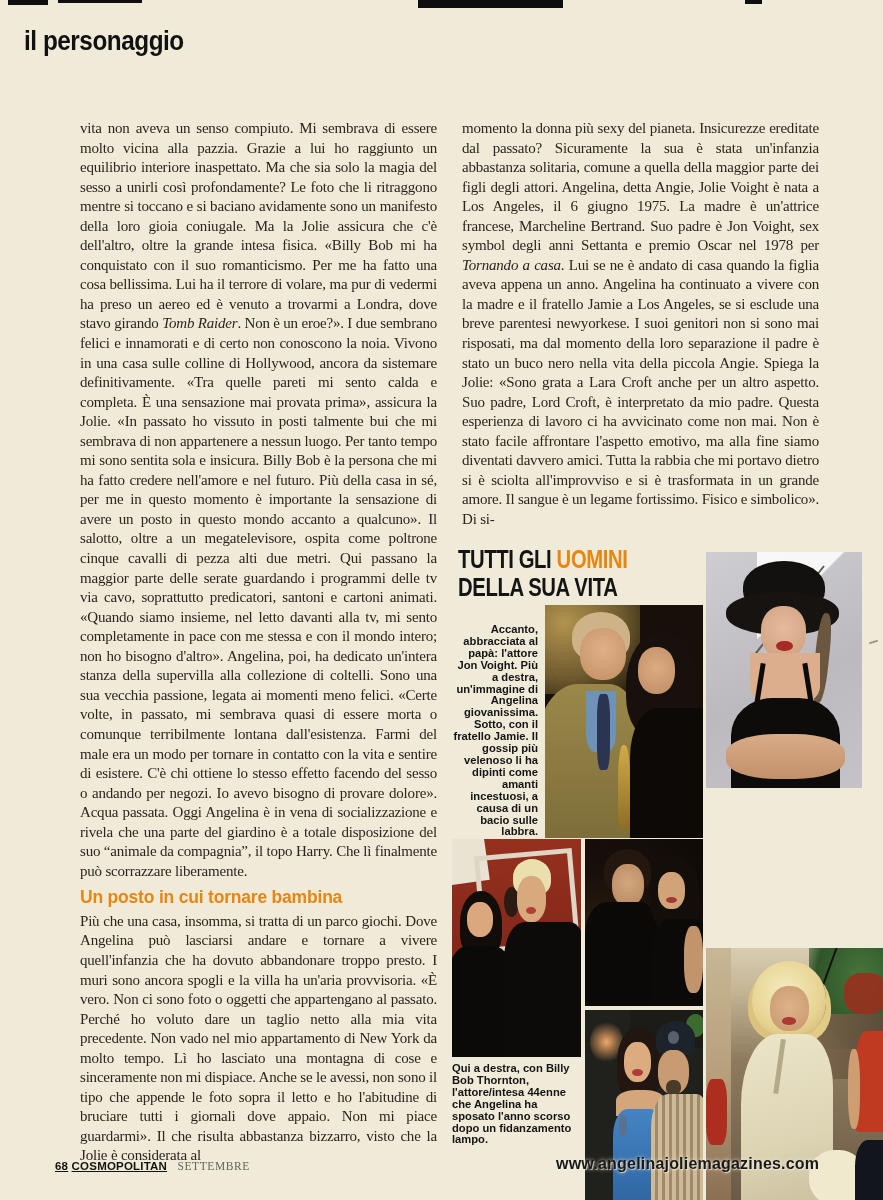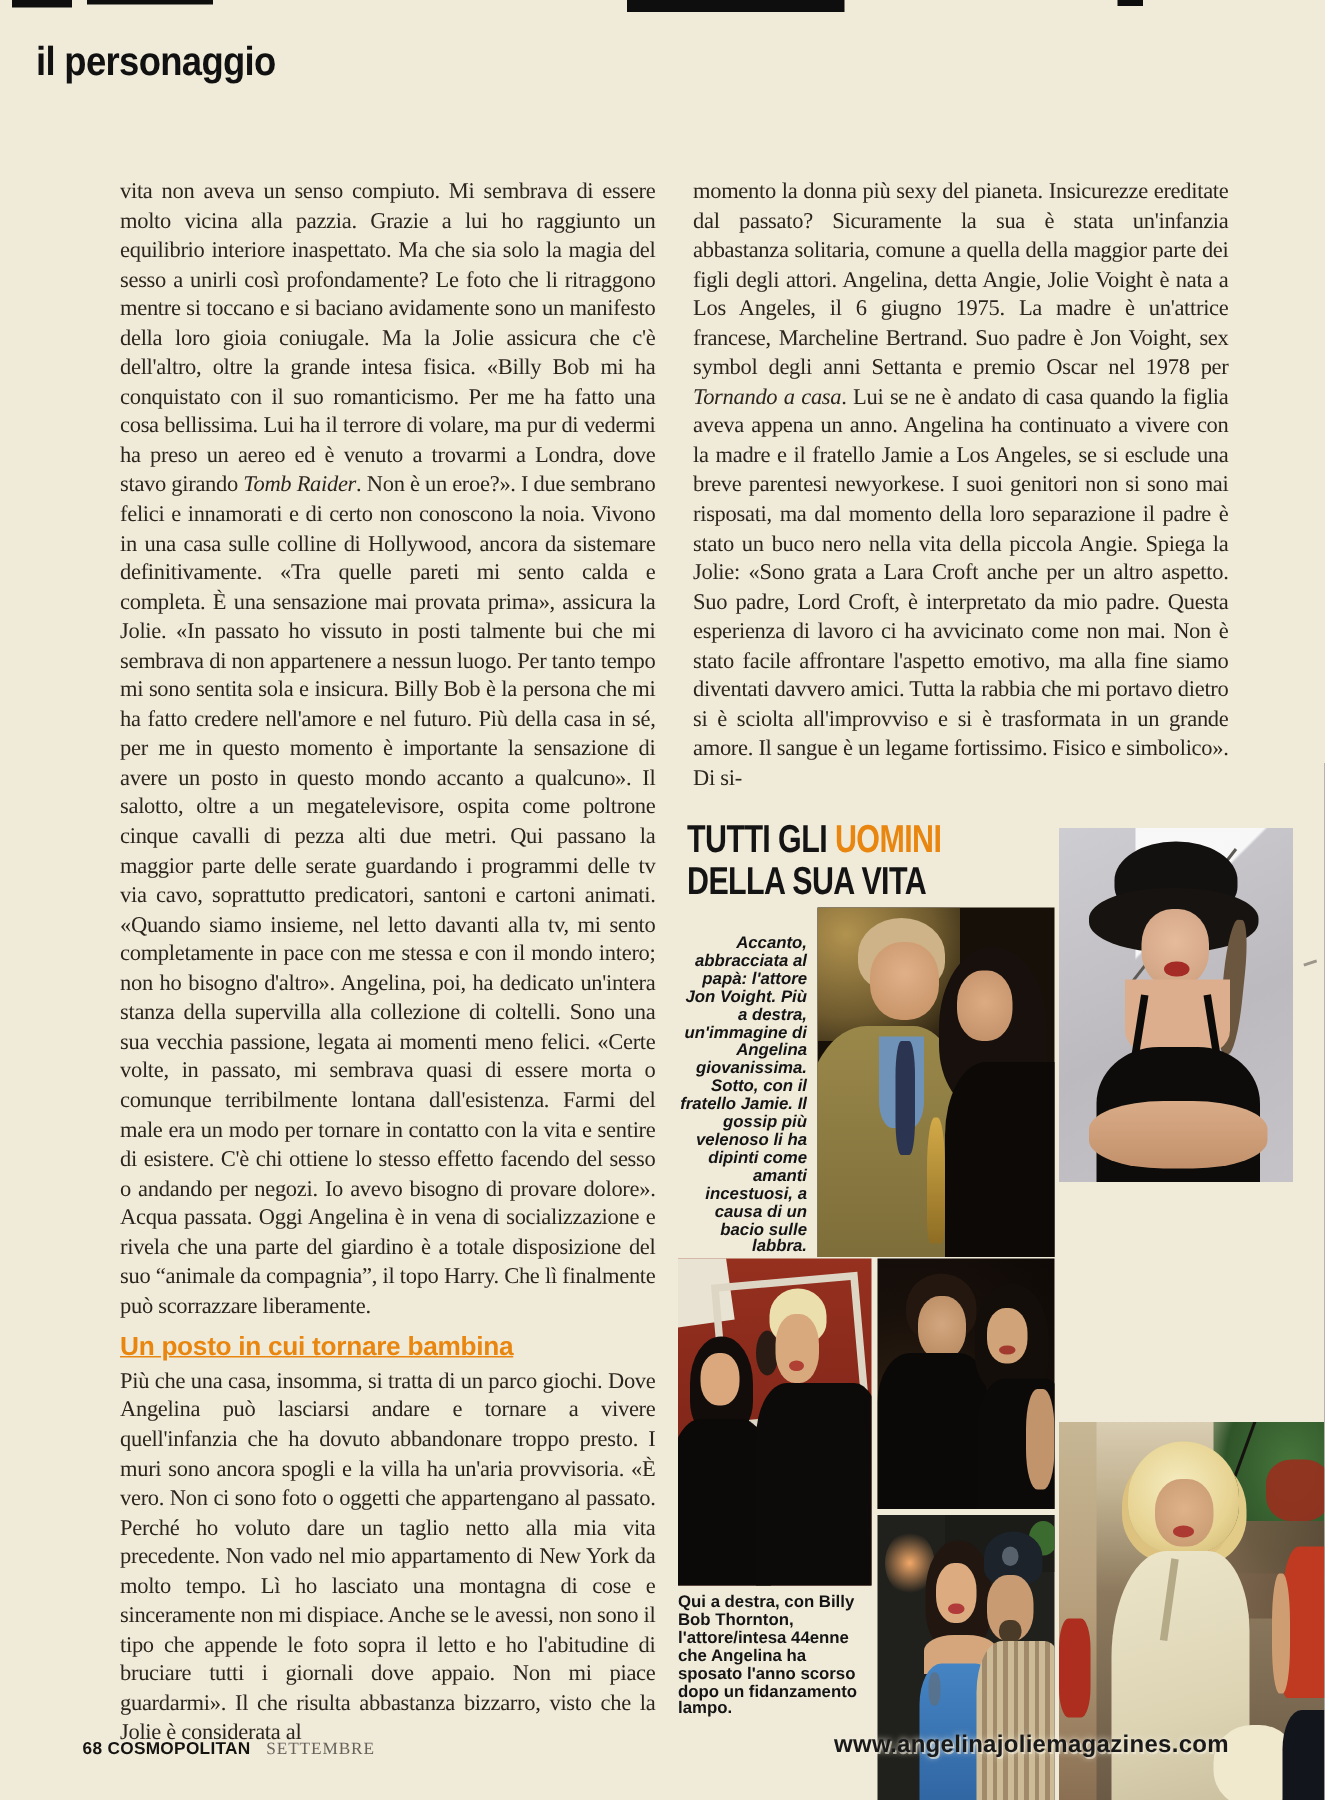--- a/index.html
+++ b/index.html
@@ -26,34 +26,34 @@
     letter-spacing:-.2px;text-align:justify;color:#2b251e;
     hyphens:auto;-webkit-hyphens:auto;
   }
   .col p{margin:0;}
   .col1{left:80px;top:119px;}
   .col2{left:462px;top:119px;}
   .subhead{
     margin:7px 0 4px 0;
     font-family:"Liberation Sans",sans-serif;
     font-size:17.5px;font-weight:bold;letter-spacing:-.2px;
-    color:var(--accent,#e8860f);text-align:left;text-decoration:underline;
+    color:var(--accent,#e8860f);text-align:left;
   }
 
   .feature-title{
     position:absolute;left:458px;top:545px;
     font-size:26px;line-height:28px;font-weight:800;letter-spacing:-.5px;color:#141414;
     transform:scaleX(.78);transform-origin:left top;white-space:nowrap;
   }
   .feature-title .orange{color:var(--accent,#e8860f);}
 
   .caption{
     position:absolute;font-size:11.2px;line-height:11.9px;font-weight:bold;color:#141414;
   }
-  .cap-left{left:450px;top:624px;width:88px;text-align:right;font-style:italic;}
+  .cap-left{left:450px;top:624px;width:88px;text-align:right;}
   .cap-right{left:711px;top:796px;width:112px;text-align:left;}
   .cap-bottom{left:452px;top:1063px;width:130px;text-align:left;}
 
   .photo{position:absolute;overflow:hidden;}
   .ph{position:absolute;}
 
   
   .photo-jon{left:545px;top:605px;width:158px;height:233px;background:#171008;}
   .pj-wall{left:0;top:0;width:60%;height:38%;background:radial-gradient(ellipse at 20% 20%,#b2934f 0%,#6e5a2e 55%,rgba(23,16,8,0) 100%);}
   .pj-curtain{right:0;top:0;width:44%;height:64%;background:repeating-linear-gradient(97deg,#2c5a3e 0 7px,#46femerald 0,#43805a 7px 14px);}
@@ -139,21 +139,21 @@
   .ppl-arm{left:80%;top:40%;width:7%;height:32%;background:#cf9d72;border-radius:40%;}
   .ppl-hair{left:26%;top:5%;width:42%;height:30%;background:radial-gradient(circle at 45% 40%,#f5ecc0 0%,#e7d392 60%,#cdb470 100%);border-radius:52% 52% 45% 45%;box-shadow:-4px 6px 0 #dcc27e,5px 8px 0 #e2cb86;}
   .ppl-face{left:36%;top:15%;width:22%;height:18%;background:radial-gradient(circle at 50% 45%,#e0b28a 0%,#c89a72 90%);border-radius:45%;}
   .ppl-lips{left:43%;top:27.5%;width:8%;height:3%;background:#ad3a32;border-radius:50%;}
   .ppl-suit{left:20%;top:34%;width:52%;height:70%;background:linear-gradient(165deg,#ece5c9 0%,#ddd4b4 60%,#c9bf9e 100%);border-radius:40% 30% 0 0;}
   .ppl-lapel{left:40%;top:36%;width:3%;height:22%;background:#b5aa88;transform:rotate(8deg);}
   .ppl-garment{left:58%;top:80%;width:32%;height:22%;background:#f0e9cd;border-radius:45%;}
   .ppl-car{left:84%;top:76%;width:18%;height:26%;background:#12161c;border-radius:40% 0 0 0;}
 
   .footer{position:absolute;left:55px;top:1160px;font-size:11.5px;letter-spacing:.2px;}
-  .footer .pgnum,.footer .mag{font-weight:bold;color:#151310;}
+  .footer .pgnum,.footer .mag{font-weight:bold;color:#151310;text-decoration:underline;}
   .footer .issue{font-weight:normal;color:#67635a;margin-left:7px;letter-spacing:.6px;font-family:Liberation Serif, serif;}
 
   .watermark{
     position:absolute;left:556px;top:1155px;
     font-size:16px;font-weight:bold;letter-spacing:.2px;color:#191919;
     text-shadow:0 0 4px rgba(244,238,222,.95),1px 1px 0 rgba(244,238,222,.6);
     white-space:nowrap;
   }
 </style>
 </head>

